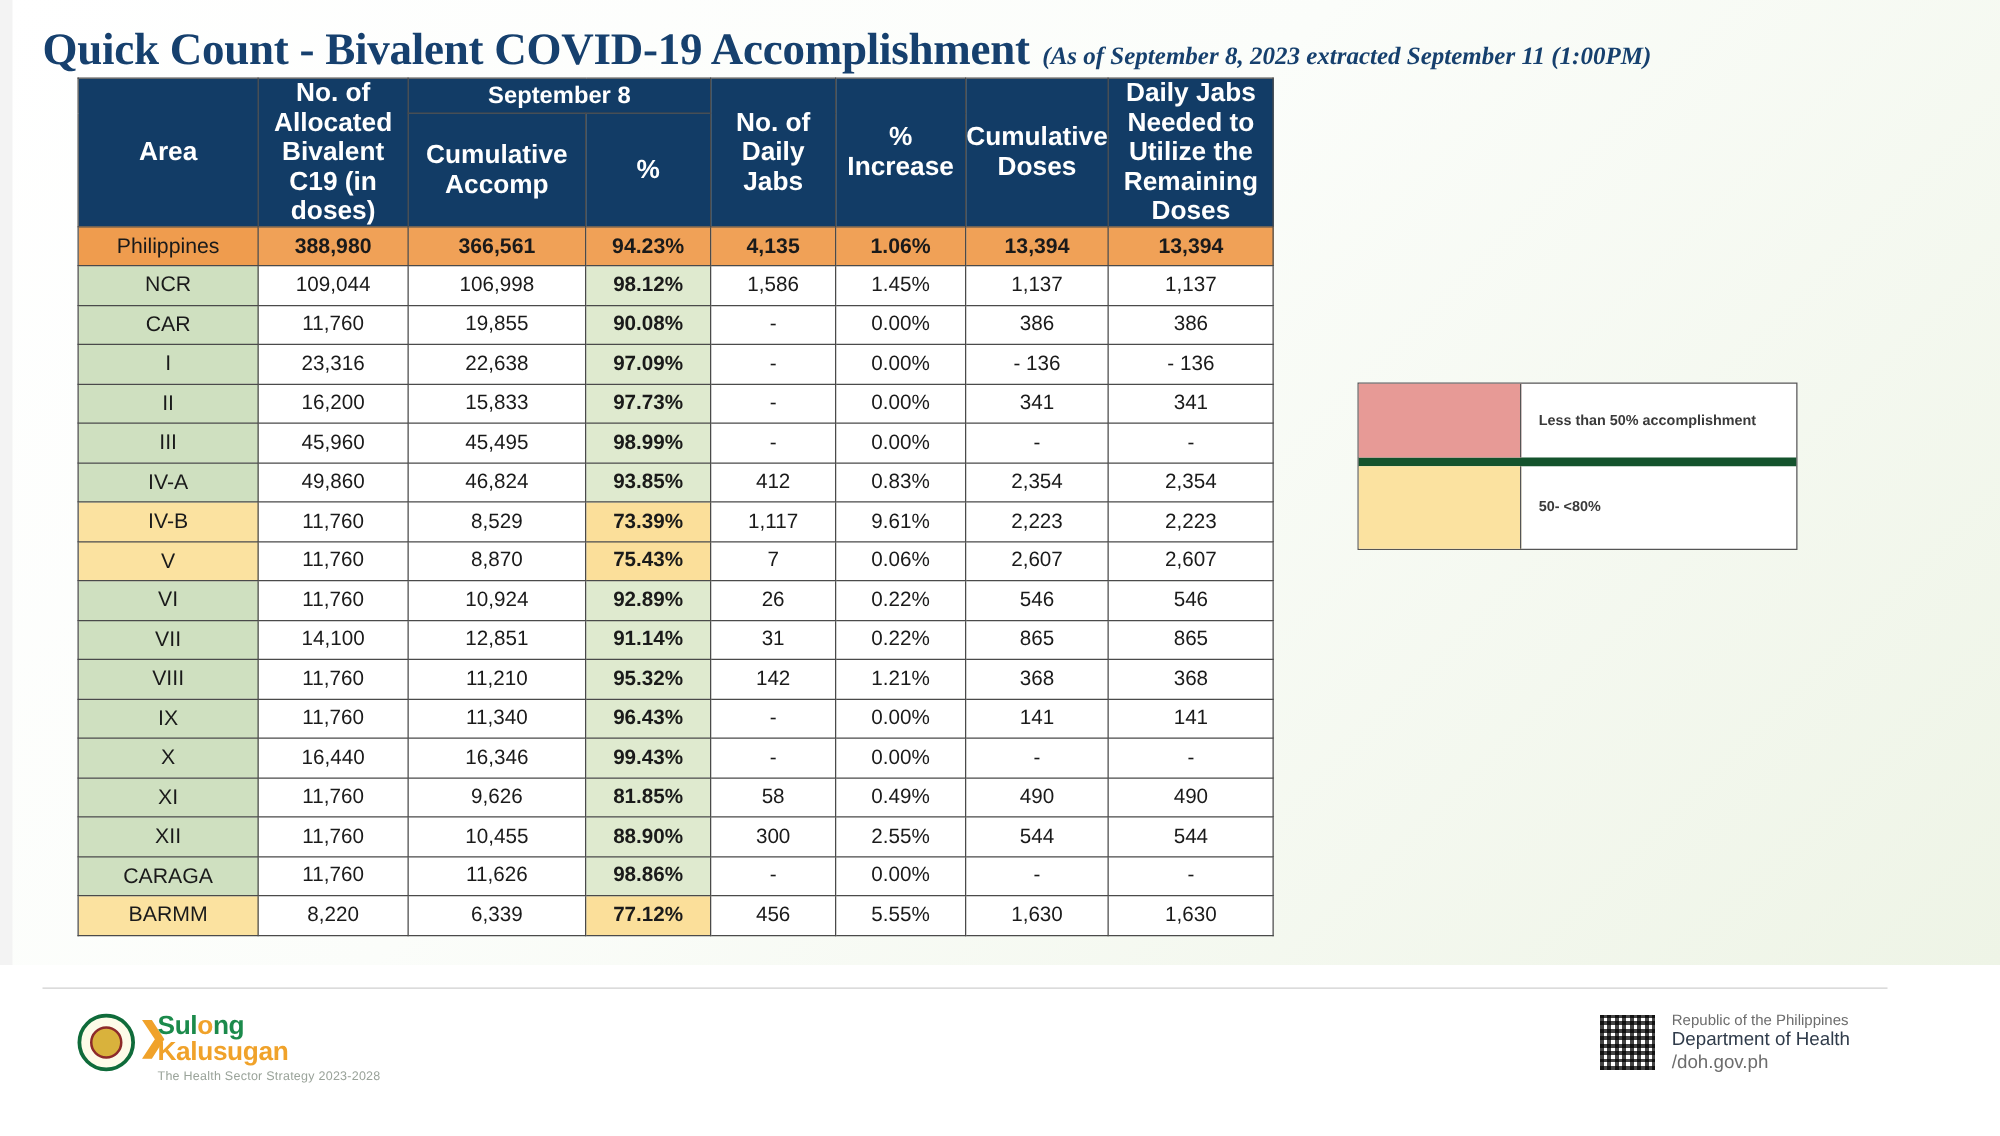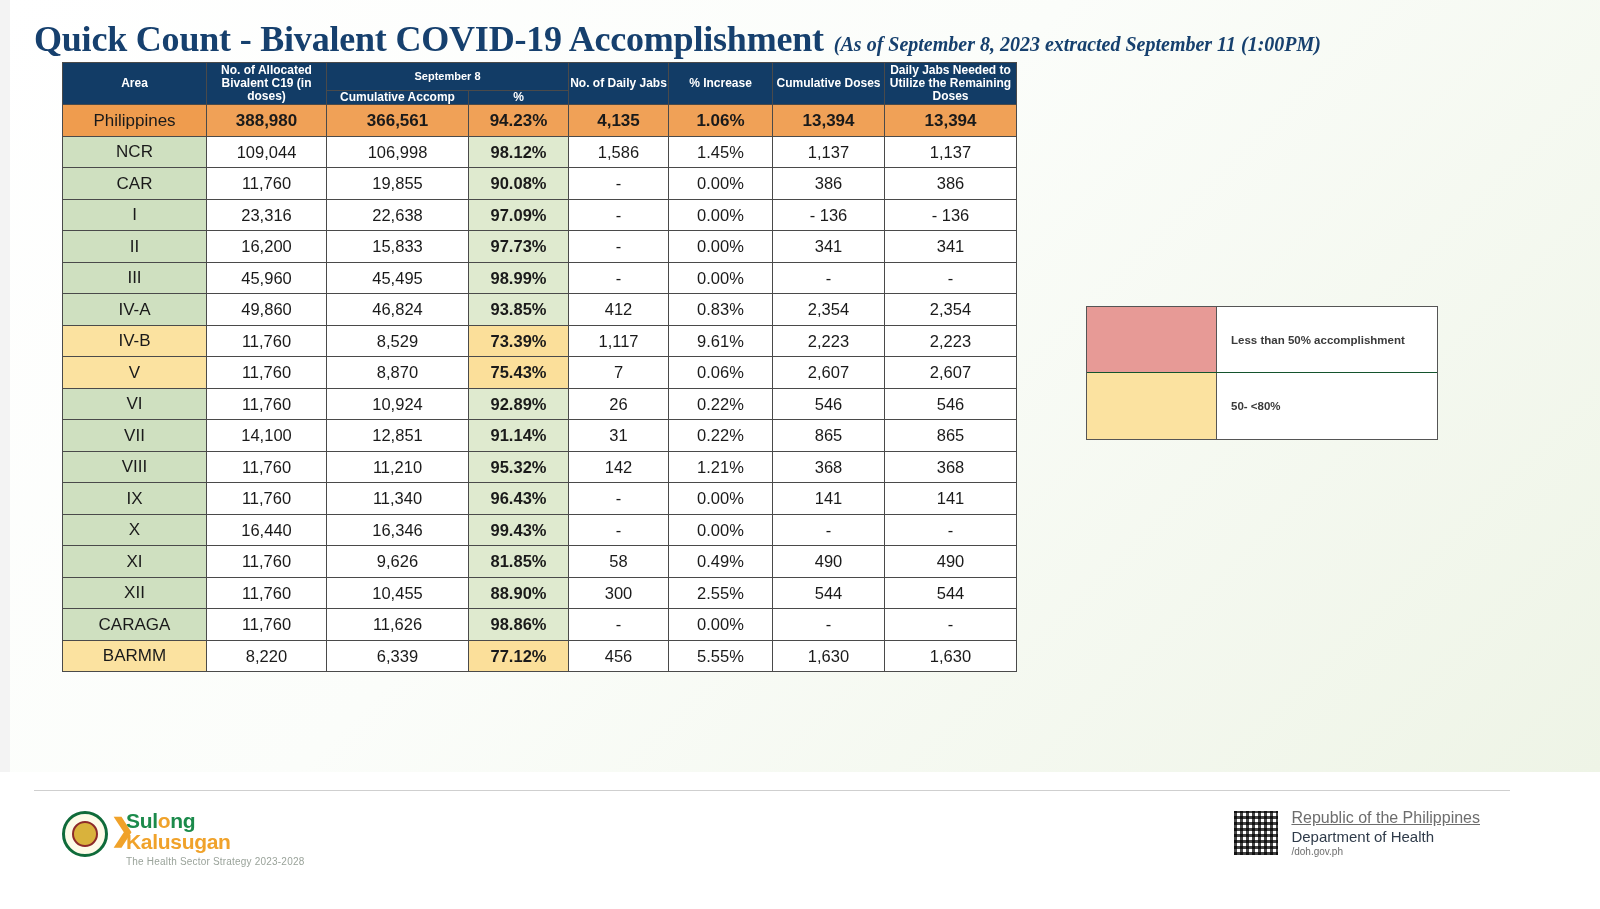--- a/index.html
+++ b/index.html
@@ -59,25 +59,25 @@
   table.qc th, table.qc td {
     border: 1px solid #4a4a4a;
     text-align: center;
     vertical-align: middle;
     padding: 0;
   }
   thead th {
     background: #123c66;
     color: #ffffff;
     font-weight: bold;
-    font-size: 12px;
+    font-size: 21px;
     line-height: 1.12;
     padding: 3px 2px;
   }
-  thead th.september { font-size: 11px; height: 28px; }
+  thead th.september { font-size: 19px; height: 28px; }
   .col-area   { width: 144px; }
   .col-alloc  { width: 120px; }
   .col-cum    { width: 142px; }
   .col-pct    { width: 100px; }
   .col-daily  { width: 100px; }
   .col-inc    { width: 104px; }
   .col-rem    { width: 112px; }
   .col-need   { width: 132px; }
 
   tbody td { height: 31.5px; font-size: 16.5px; color: #1a1a1a; background: #ffffff; }
@@ -97,21 +97,21 @@
     position: absolute;
     left: 1086px;
     top: 306px;
     width: 352px;
     border: 1px solid #555;
     background: #ffffff;
   }
   .legend-row {
     display: flex;
     align-items: stretch;
-    border-bottom: 1px solid #14532d;
+    border-bottom: 7px solid #14532d;
     height: 66px;
   }
   .legend-row:last-child { border-bottom: none; }
   .legend-swatch { width: 130px; border-right: 1px solid #555; }
   .sw-red { background: #e79a96; }
   .sw-yellow { background: #fbe2a0; }
   .sw-green { background: #c9dfb6; }
   .legend-label {
     flex: 1;
     display: flex;
@@ -190,23 +190,23 @@
   }
   .qr {
     width: 46px; height: 46px;
     background:
       repeating-linear-gradient(0deg, #444 0 3px, #fff 3px 6px),
       repeating-linear-gradient(90deg, #444 0 3px, #fff 3px 6px);
     background-blend-mode: multiply;
     border: 1px solid #fff;
   }
   .doh-text { line-height: 1.18; }
-  .doh-l1 { font-size: 16px; color: #6d6d6d; text-decoration: underline; }
+  .doh-l1 { font-size: 12px; color: #6d6d6d; }
   .doh-l2 { font-size: 15px; font-weight: normal; color: #2f3b4a; }
-  .doh-l3 { font-size: 10px; color: #6d6d6d; }
+  .doh-l3 { font-size: 15px; color: #6d6d6d; }
   .edge-left {
     position: absolute; left: 0; top: 0; bottom: 0; width: 10px;
     background: #f3f3f3;
   }
 </style>
 </head>
 <body>
 
 <div class="slide">
   <div class="edge-left"></div>

